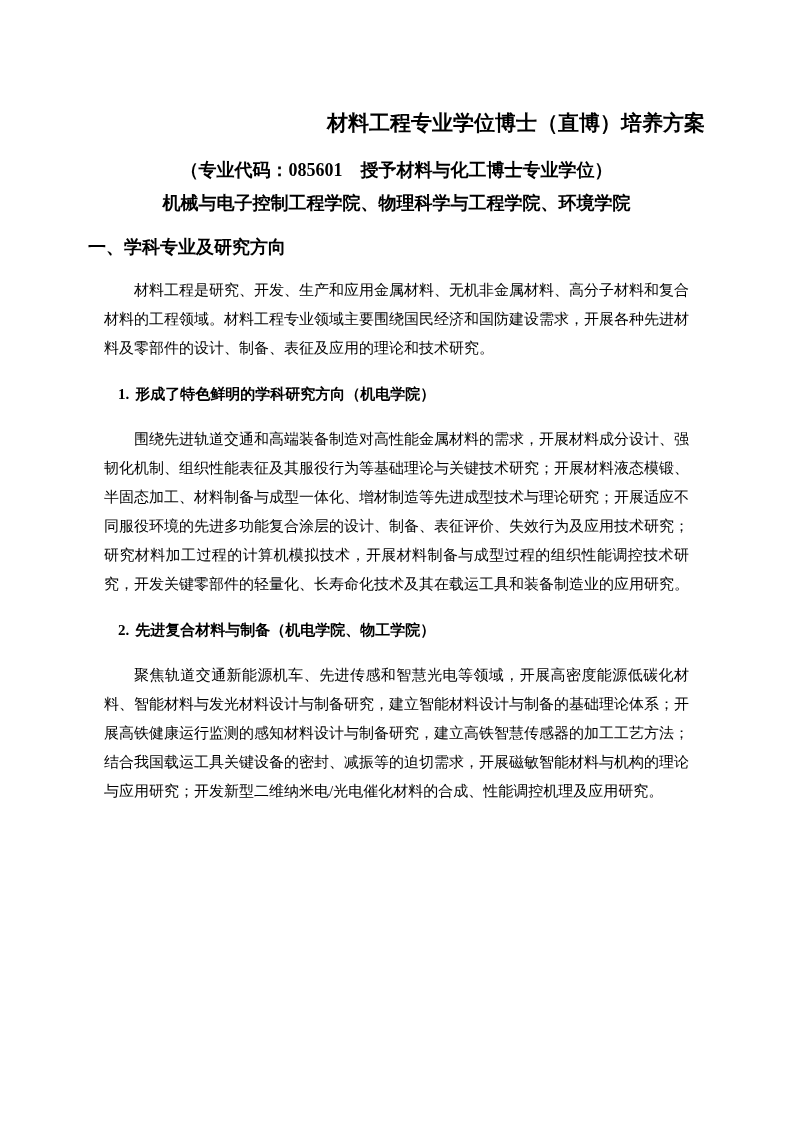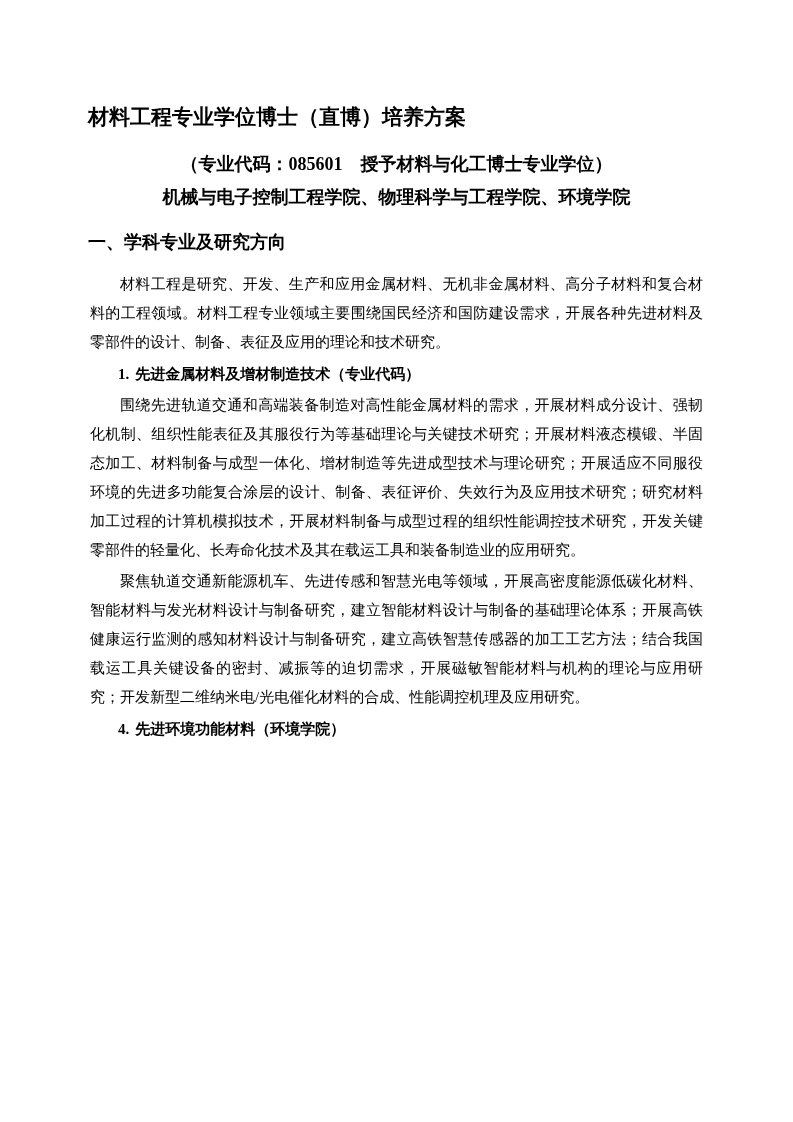--- a/index.html
+++ b/index.html
@@ -13,25 +13,25 @@
     height: 1122px;
     margin: 0 auto;
     background: #ffffff;
     box-sizing: border-box;
     padding: 100px 88px 0 88px;
     color: #000000;
     font-family: "Liberation Serif", serif;
     overflow: hidden;
   }
   .doc-title {
-    text-align: left;
+    text-align: right;
     font-weight: bold;
     font-size: 21px;
     line-height: 1.3;
-    margin: 4px 0 22px 0;
+    margin: 10px 0 22px 0;
     font-family: "Liberation Serif", serif;
   }
   .doc-subtitle {
     text-align: center;
     font-weight: bold;
     font-size: 18px;
     line-height: 1.3;
     margin: 0 0 9px 0;
   }
   .doc-colleges {
@@ -39,28 +39,28 @@
     font-weight: bold;
     font-size: 18px;
     line-height: 1.3;
     margin: 0 0 23px 0;
   }
   .section-heading {
     font-weight: bold;
     font-size: 18px;
     line-height: 1.2;
     margin: 0 0 16px 0;
-    font-family: Liberation Serif, serif;
+    font-family: Liberation Mono, monospace;
   }
   .body-para {
     font-size: 15px;
     line-height: 29px;
     text-align: justify;
     text-indent: 2em;
-    margin: 2px;
+    margin: 16px;
   }
   .direction-heading {
     font-size: 15px;
     line-height: 29px;
     font-weight: bold;
     margin: 0;
     text-indent: 2em;
     font-family: "Liberation Sans", sans-serif;
   }
   .direction-heading .num {
@@ -77,24 +77,24 @@
 
   <div class="doc-subtitle">（专业代码：085601　授予材料与化工博士专业学位）</div>
 
   <div class="doc-colleges">机械与电子控制工程学院、物理科学与工程学院、环境学院</div>
 
   <div class="section-heading">一、学科专业及研究方向</div>
 
   <p class="body-para">材料工程是研究、开发、生产和应用金属材料、无机非金属材料、高分子材料和复合材料的工程领域。材料工程专业领域主要围绕国民经济和国防建设需求，开展各种先进材料及零部件的设计、制备、表征及应用的理论和技术研究。</p>
 
 
-  <p class="direction-heading"><span class="num">1.</span><span class="dir-title">先进金属材料及增材制造技术（专业代码）</span></p>
+  <p class="direction-heading"><span class="num">1.</span><span class="dir-title">形成了特色鲜明的学科研究方向（机电学院）</span></p>
 
   <p class="body-para">围绕先进轨道交通和高端装备制造对高性能金属材料的需求，开展材料成分设计、强韧化机制、组织性能表征及其服役行为等基础理论与关键技术研究；开展材料液态模锻、半固态加工、材料制备与成型一体化、增材制造等先进成型技术与理论研究；开展适应不同服役环境的先进多功能复合涂层的设计、制备、表征评价、失效行为及应用技术研究；研究材料加工过程的计算机模拟技术，开展材料制备与成型过程的组织性能调控技术研究，开发关键零部件的轻量化、长寿命化技术及其在载运工具和装备制造业的应用研究。</p>
 
+  <p class="direction-heading"><span class="num">2.</span><span class="dir-title">先进复合材料与制备（机电学院、物工学院）</span></p>
 
 
 
   <p class="body-para">聚焦轨道交通新能源机车、先进传感和智慧光电等领域，开展高密度能源低碳化材料、智能材料与发光材料设计与制备研究，建立智能材料设计与制备的基础理论体系；开展高铁健康运行监测的感知材料设计与制备研究，建立高铁智慧传感器的加工工艺方法；结合我国载运工具关键设备的密封、减振等的迫切需求，开展磁敏智能材料与机构的理论与应用研究；开发新型二维纳米电/光电催化材料的合成、性能调控机理及应用研究。</p>
 
-  <p class="direction-heading"><span class="num">4.</span><span class="dir-title">先进环境功能材料（环境学院）</span></p>
 
 </div>
 
 </body></html>

